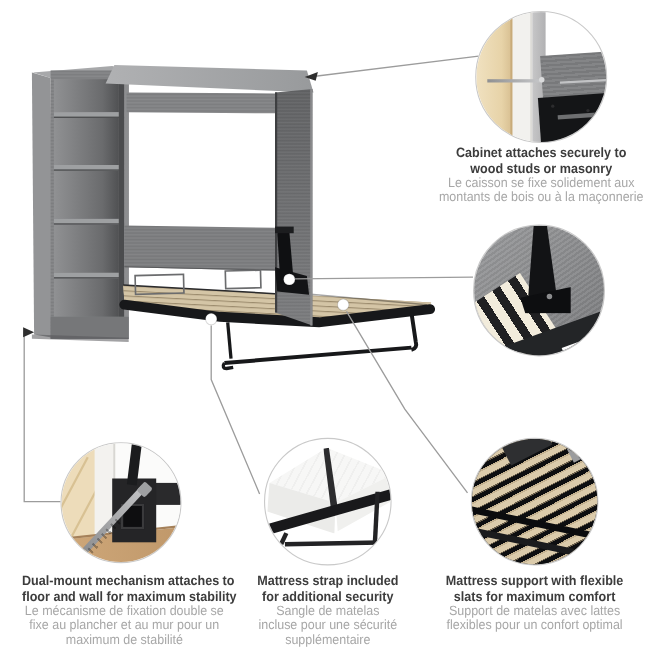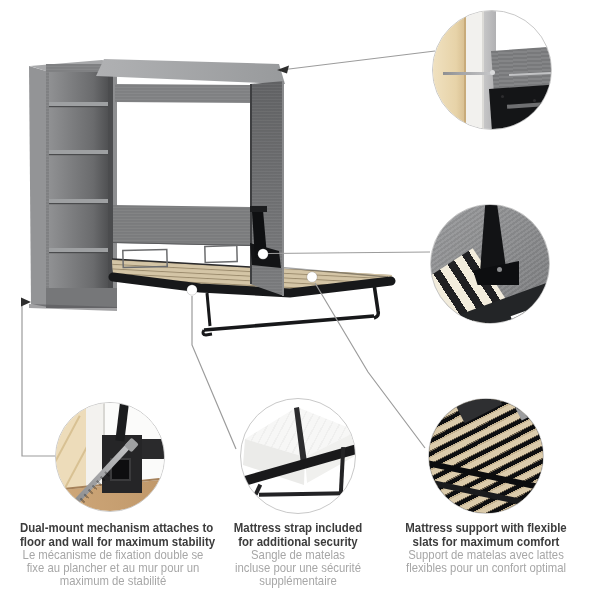--- a/index.html
+++ b/index.html
@@ -203,20 +203,26 @@
   <div class="callout-circle" style="left:428px;top:398px;width:116px;height:116px;">
     <div style="left:0;top:0;width:116px;height:116px;background:#141517;"></div>
     <div style="left:-42px;top:-42px;width:200px;height:200px;transform:rotate(-27deg);
                 background:repeating-linear-gradient(0deg,#0d0e10 0 4px,#6a5f4c 4px 5px,#dbcbab 5px 10px,#c3b190 10px 11.5px);"></div>
     <div style="left:-12px;top:76px;width:160px;height:6px;border-radius:3px;background:#0b0c0e;transform:rotate(12deg);"></div>
     <div style="left:-6px;top:96px;width:160px;height:6px;border-radius:3px;background:#1a1b1d;transform:rotate(12deg);"></div>
     <div style="left:28px;top:-8px;width:42px;height:24px;background:#2e2f31;transform:rotate(-27deg);"></div>
     <div style="left:88px;top:2px;width:28px;height:14px;background:#9b9c9e;transform:rotate(-27deg);"></div>
   </div>
 
+  <div class="callout-text" style="left:392px;top:132px;">
+    <div class="ct-title">Cabinet attaches securely to</div>
+    <div class="ct-title">wood studs or masonry</div>
+    <div class="ct-sub">Le caisson se fixe solidement aux</div>
+    <div class="ct-sub">montants de bois ou à la maçonnerie</div>
+  </div>
 
 
   <div class="callout-text" style="left:13px;top:521px;">
     <div class="ct-title">Dual-mount mechanism attaches to</div>
     <div class="ct-title">floor and wall for maximum stability</div>
     <div class="ct-sub">Le mécanisme de fixation double se</div>
     <div class="ct-sub">fixe au plancher et au mur pour un</div>
     <div class="ct-sub">maximum de stabilité</div>
   </div>
 

